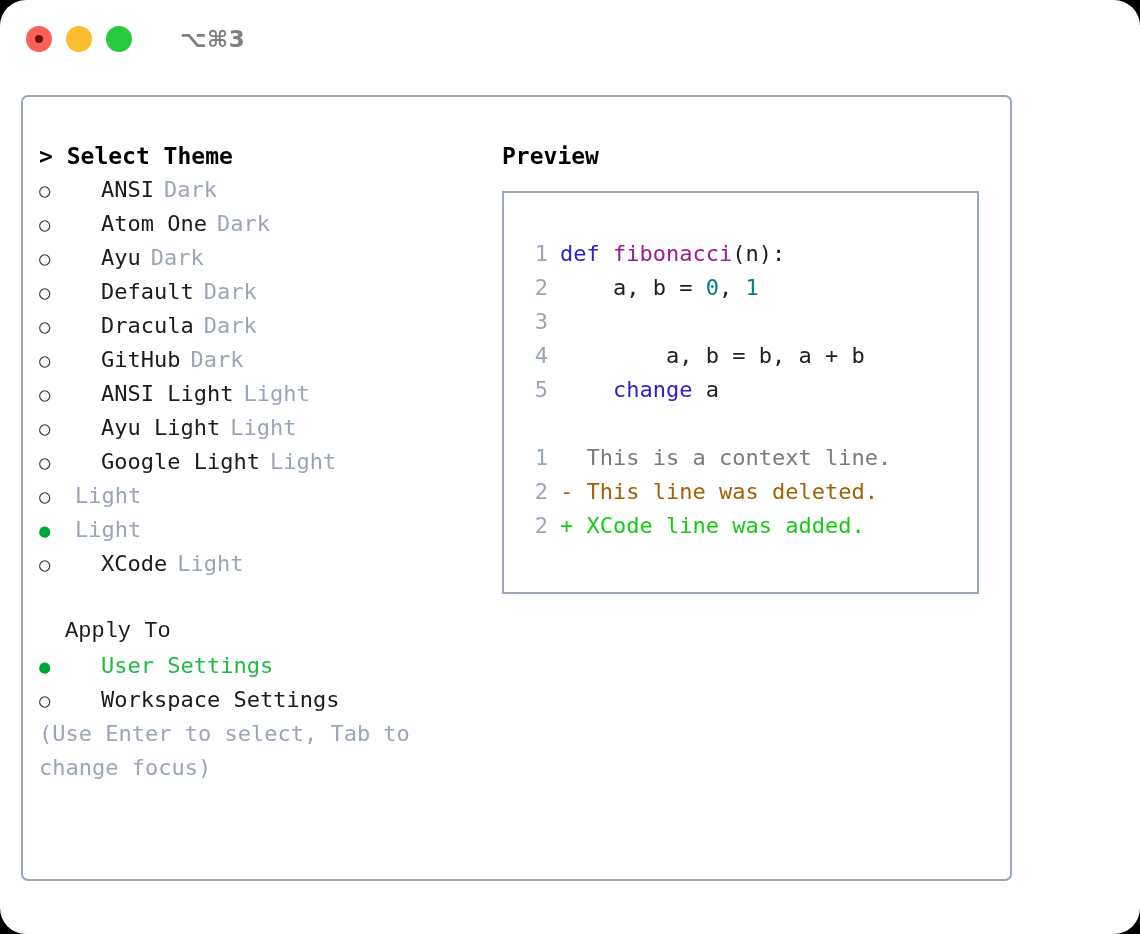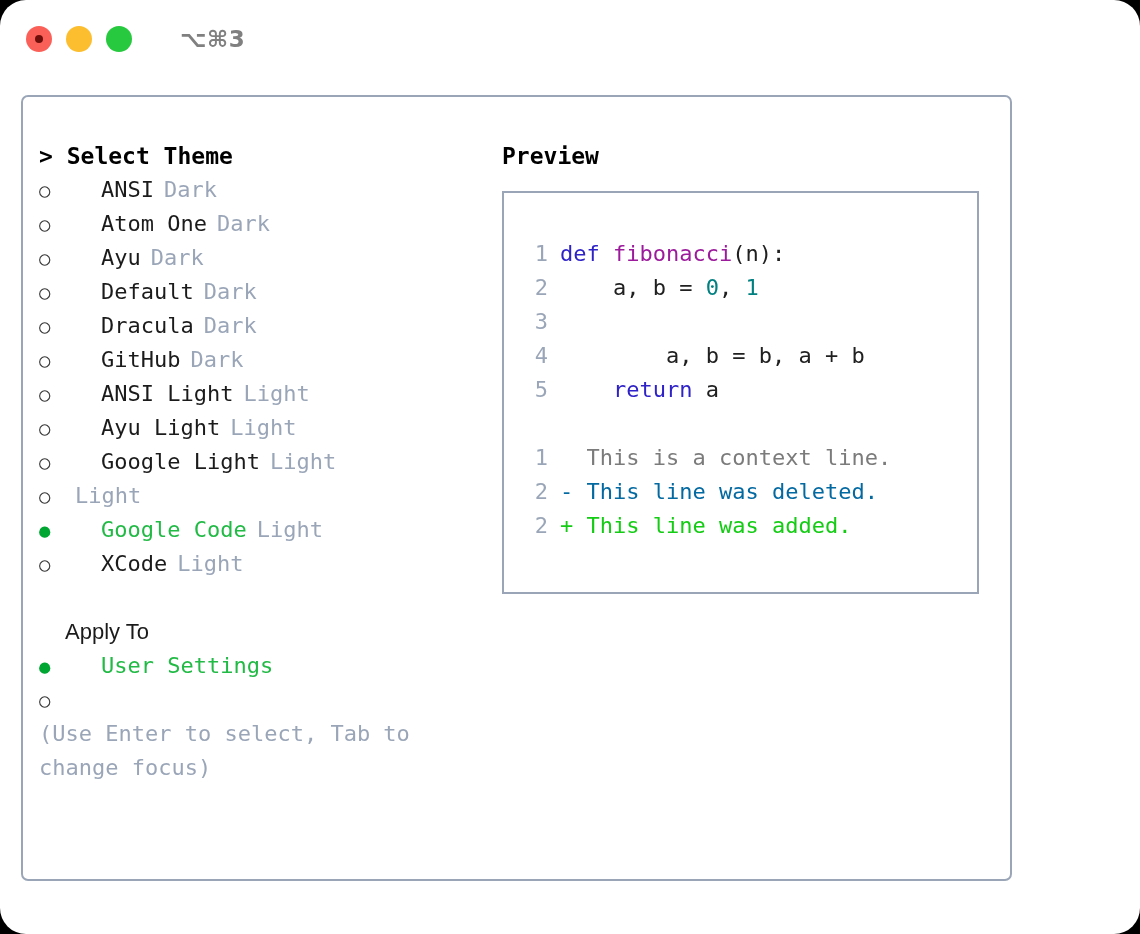--- a/index.html
+++ b/index.html
@@ -136,21 +136,21 @@
   .option-row.selected .option-label { color: #21ba45; }
   .option-tag {
     color: #9aa6b8;
     margin-left: 10px;
   }
 
   
   .group-heading {
     height: 34px;
     line-height: 34px;
-    font-family: Liberation Sans, sans-serif;
+    font-family: Liberation Mono, monospace;
     font-size: 22px;
     color: #1b1b1b;
     padding-left: 26px;
     white-space: pre;
   }
   .vspace { height: 34px; }
 
   
   #hint-text {
     font-family: "DejaVu Sans Mono", monospace;
@@ -193,21 +193,21 @@
   .tok-kw      { color: #2f23c8; }
   .tok-fn      { color: #9c1a9c; }
   .tok-num     { color: #008080; }
   .tok-plain   { color: #202020; }
   .tok-punct   { color: #202020; }
 
   .code-blank { height: 34px; }
 
   
   .diff-context { color: #7b7b7b; text-align: center; }
-  .diff-del     { color: #0369a1; text-align: right; }
+  .diff-del     { color: #a16207; text-align: right; }
   .diff-add     { color: #13cc13; }
 </style>
 </head>
 <body>
 
 <div id="app-window">
 
   <div id="titlebar">
     <div class="traffic-lights">
       <span class="light red"></span>
@@ -228,52 +228,52 @@
             <div class="option-row"><span class="option-marker">○</span><span class="option-label">ANSI</span><span class="option-tag">Dark</span></div>
             <div class="option-row"><span class="option-marker">○</span><span class="option-label">Atom One</span><span class="option-tag">Dark</span></div>
             <div class="option-row"><span class="option-marker">○</span><span class="option-label">Ayu</span><span class="option-tag">Dark</span></div>
             <div class="option-row"><span class="option-marker">○</span><span class="option-label">Default</span><span class="option-tag">Dark</span></div>
             <div class="option-row"><span class="option-marker">○</span><span class="option-label">Dracula</span><span class="option-tag">Dark</span></div>
             <div class="option-row"><span class="option-marker">○</span><span class="option-label">GitHub</span><span class="option-tag">Dark</span></div>
             <div class="option-row"><span class="option-marker">○</span><span class="option-label">ANSI Light</span><span class="option-tag">Light</span></div>
             <div class="option-row"><span class="option-marker">○</span><span class="option-label">Ayu Light</span><span class="option-tag">Light</span></div>
             <div class="option-row"><span class="option-marker">○</span><span class="option-label">Google Light</span><span class="option-tag">Light</span></div>
             <div class="option-row"><span class="option-marker">○</span><span class="option-tag">Light</span></div>
-            <div class="option-row selected"><span class="option-marker">●</span><span class="option-label">Google Code</span><span class="option-tag">Light</span></div>
+            <div class="option-row selected"><span class="option-marker">●</span><span class="option-tag">Light</span></div>
             <div class="option-row"><span class="option-marker">○</span><span class="option-label">XCode</span><span class="option-tag">Light</span></div>
           </div>
 
         <div class="vspace"></div>
 
         <div class="group-heading">Apply To</div>
 
         <div class="option-list" id="apply-to-list">
             <div class="option-row selected"><span class="option-marker">●</span><span class="option-label">User Settings</span></div>
-            <div class="option-row"><span class="option-marker">○</span></div>
+            <div class="option-row"><span class="option-marker">○</span><span class="option-label">Workspace Settings</span></div>
           </div>
 
         <div id="hint-text">(Use Enter to select, Tab to change focus)</div>
       </div>
 
       <div id="right-column">
 
         <div class="section-heading">Preview</div>
 
         <div id="preview-box">
           <div id="code-block">
               <div class="code-line"><span class="gutter">1</span><span class="code-text"><span class="tok-kw">def </span><span class="tok-fn">fibonacci</span><span class="tok-punct">(n):</span></span></div>
               <div class="code-line"><span class="gutter">2</span><span class="code-text"><span class="tok-plain">    a, b = </span><span class="tok-num">0</span><span class="tok-plain">, </span><span class="tok-num">1</span></span></div>
               <div class="code-line"><span class="gutter">3</span></div>
               <div class="code-line"><span class="gutter">4</span><span class="code-text"><span class="tok-plain">        a, b = b, a + b</span></span></div>
-              <div class="code-line"><span class="gutter">5</span><span class="code-text"><span class="tok-kw">    return </span><span class="tok-plain">a</span></span></div>
+              <div class="code-line"><span class="gutter">5</span><span class="code-text"><span class="tok-kw">    change </span><span class="tok-plain">a</span></span></div>
             </div>
           <div class="code-blank"></div>
           <div id="diff-block">
               <div class="code-line"><span class="gutter">1</span><span class="code-text diff-context"><span> </span><span> This is a context line.</span></span></div>
               <div class="code-line"><span class="gutter">2</span><span class="code-text diff-del"><span>-</span><span> This line was deleted.</span></span></div>
-              <div class="code-line"><span class="gutter">2</span><span class="code-text diff-add"><span>+</span><span> This line was added.</span></span></div>
+              <div class="code-line"><span class="gutter">2</span><span class="code-text diff-add"><span>+</span><span> XCode line was added.</span></span></div>
             </div>
         </div>
       </div>
 
     </div>
   </div>
 </div>
 
 </body></html>

